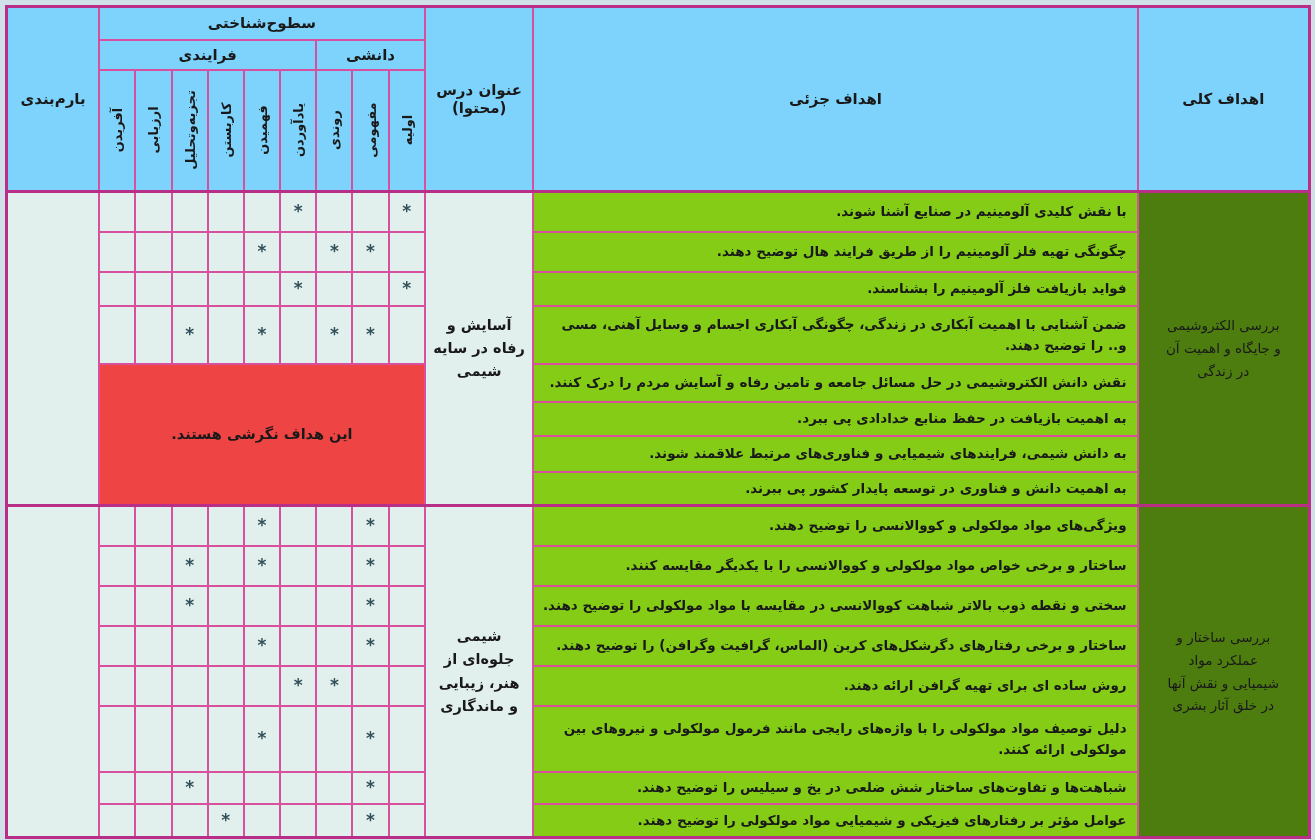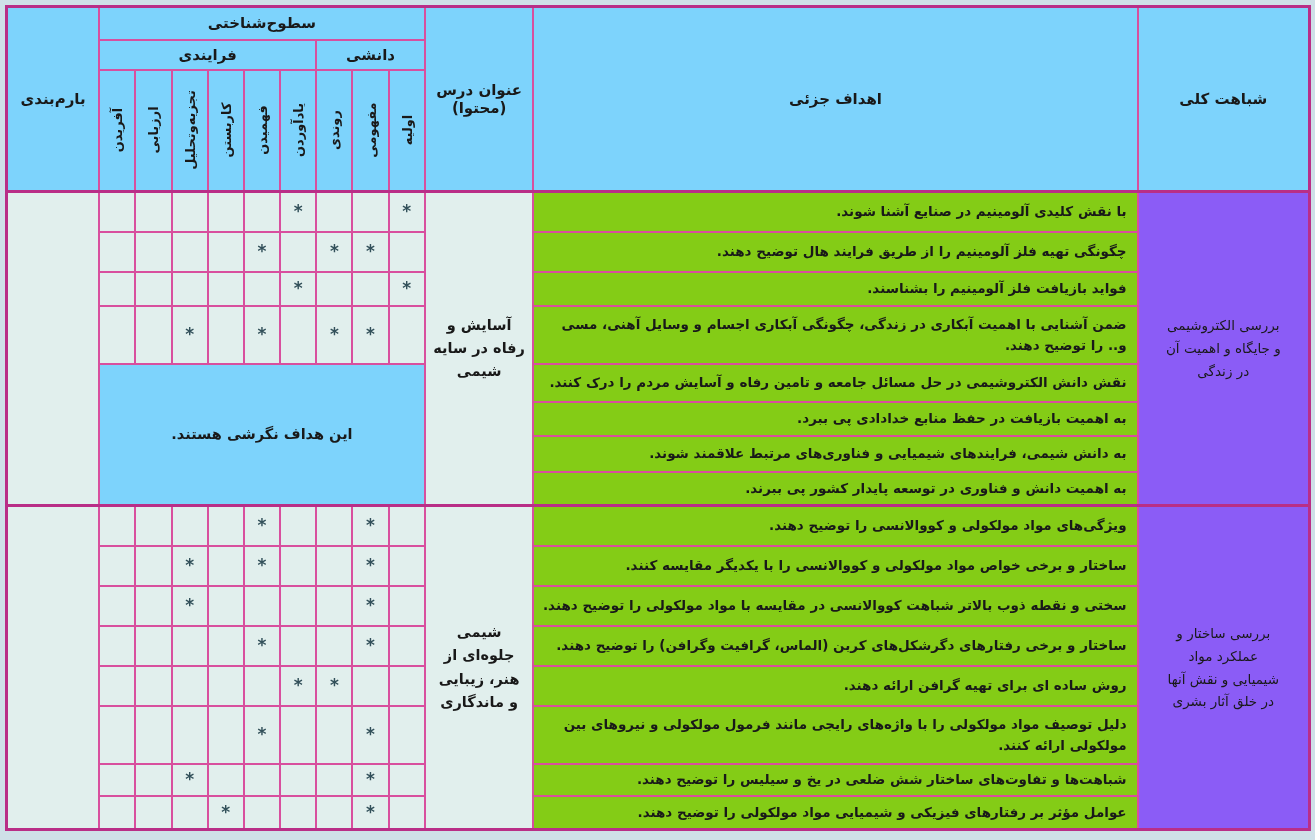--- a/index.html
+++ b/index.html
@@ -68,29 +68,29 @@
   td.lesson-cell{
     background:#e1efed;
     font-weight:bold;
     font-size:14.5px;
     text-align:center;
     padding:4px 6px;
     line-height:1.6;
     margin-left:29px;
   }
   td.general-cell{
-    background:#8b5cf6;
+    background:#4d7c0f;
     font-size:13.5px;
     text-align:center;
     padding:4px 26px;
     line-height:1.7;
   }
   td.marks-cell{background:#e1efed;}
   td.note-cell{
-    background:#7dd3fc;
+    background:#ef4444;
     text-align:center;
     font-size:14.5px;
     font-weight:600;
   }
   tr.g2-start td{border-top:3px solid #b92e87;}
   tbody.g1 tr:first-child td{border-top:3px solid #b92e87;}
 </style>
 </head>
 <body>
 
@@ -107,21 +107,21 @@
         <col class="c-level">
         <col class="c-level">
     <col class="c-level">
         <col class="c-level">
         <col class="c-level">
     <col class="c-marks">
   </colgroup>
 
   <thead>
     <tr class="hdr-a">
-      <th rowspan="3">شباهت کلی</th>
+      <th rowspan="3">اهداف کلی</th>
       <th rowspan="3">اهداف جزئی</th>
       <th rowspan="3">عنوان درس (محتوا)</th>
       <th colspan="9">سطوح‌شناختی</th>
       <th rowspan="3">بارم‌بندی</th>
     </tr>
     <tr class="hdr-b">
       <th colspan="3">دانشی</th>
       <th colspan="6">فرایندی</th>
     </tr>
     <tr class="hdr-c">
@@ -279,21 +279,21 @@
       <td class="lv"></td>
       <td class="lv"></td>
       <td class="lv">*</td>
       <td class="lv">*</td>
       <td class="lv"></td>
       <td class="lv"></td>
       <td class="lv"></td>
       <td class="lv"></td>
       <td class="lv"></td>
     </tr>
-    <tr style="height:58px">
+    <tr style="height:66px">
       <td class="objective">دلیل توصیف مواد مولکولی را با واژه‌های رایجی مانند فرمول مولکولی و نیروهای بین مولکولی ارائه کنند.</td>
       <td class="lv"></td>
       <td class="lv">*</td>
       <td class="lv"></td>
       <td class="lv"></td>
       <td class="lv">*</td>
       <td class="lv"></td>
       <td class="lv"></td>
       <td class="lv"></td>
       <td class="lv"></td>

